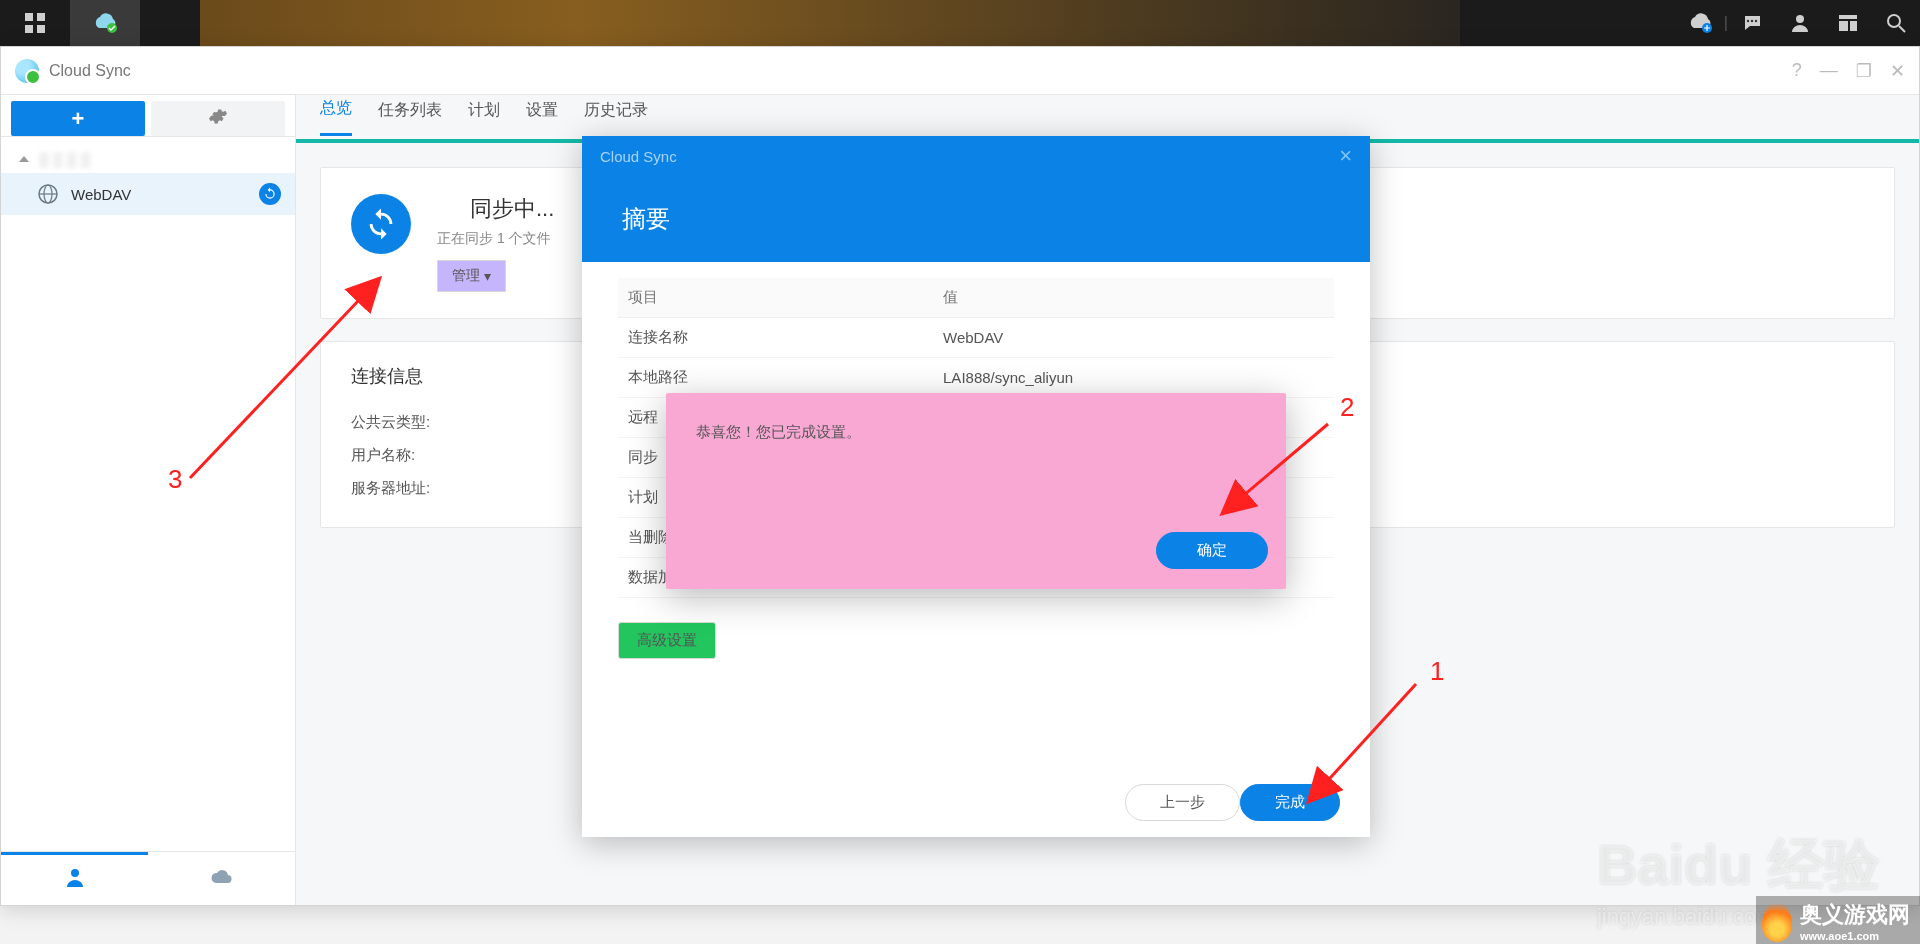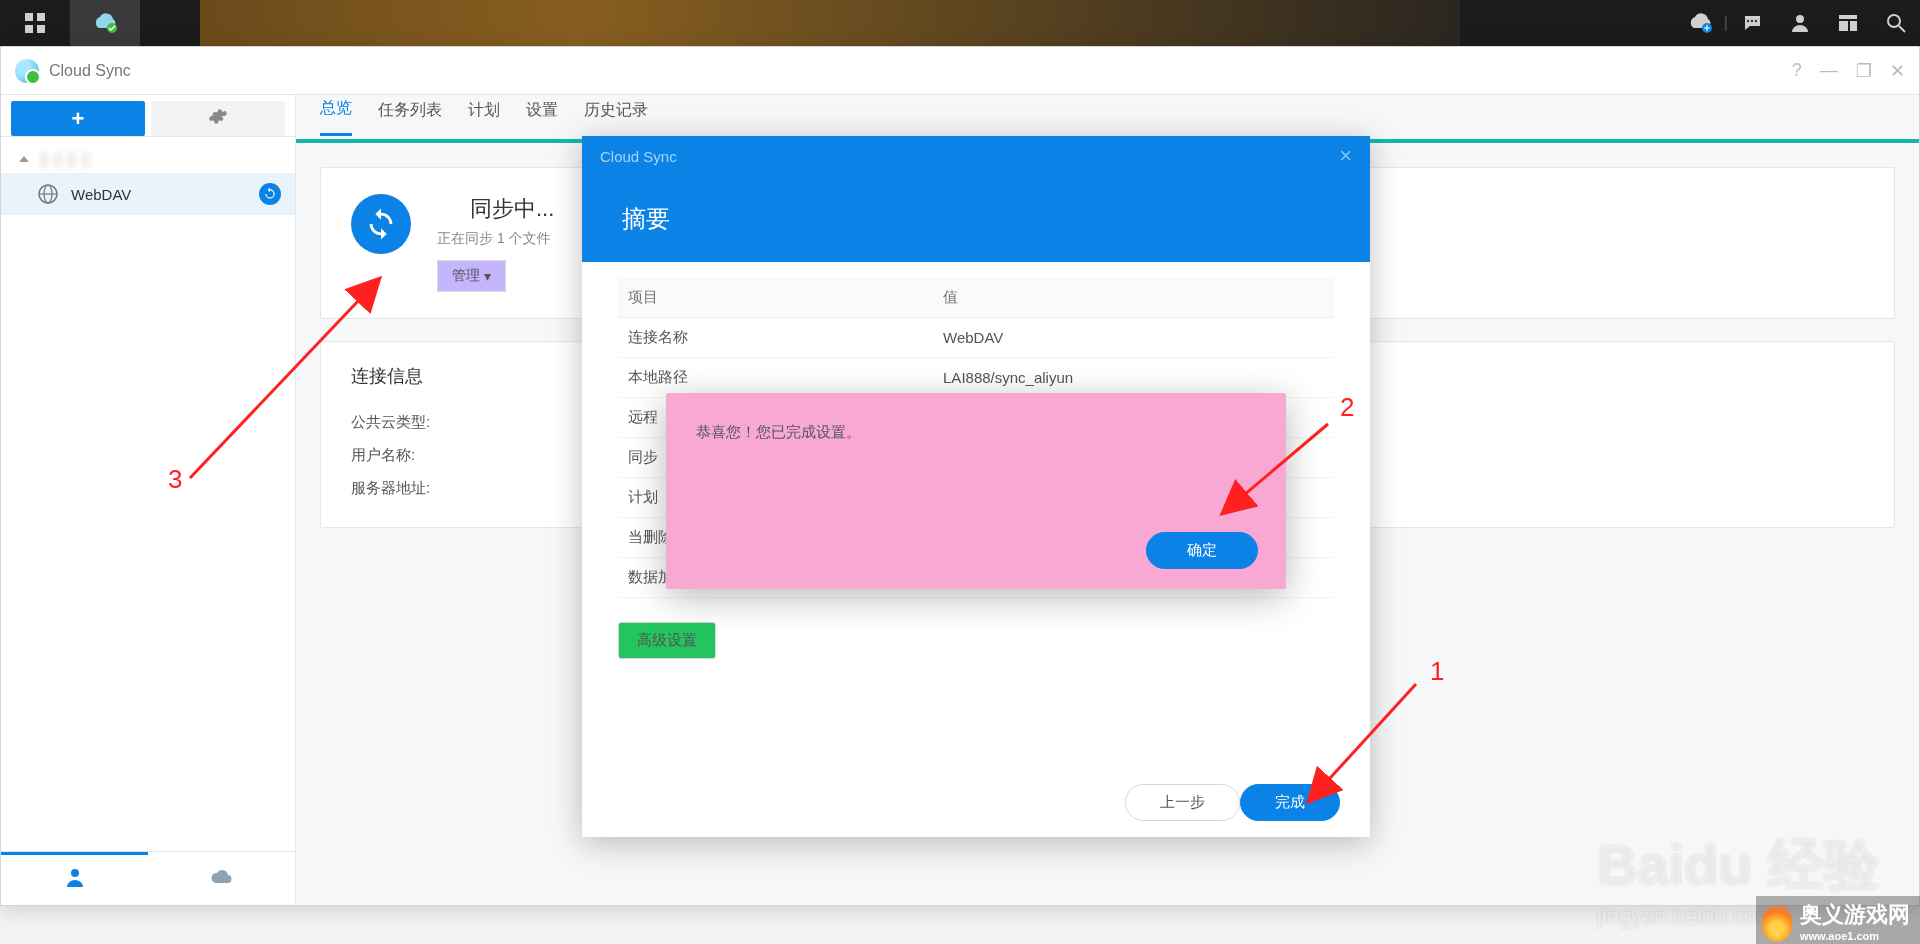--- a/index.html
+++ b/index.html
@@ -75,21 +75,21 @@
   .wizard-table th:first-child { width:44%; }
   .wizard-table td { padding:10px 10px; border-bottom:1px solid #f3f3f3; }
   .wizard-adv-btn { margin-top:24px; display:inline-block; padding:8px 18px; background:#22c55e; border:1px solid #d8d8d8; border-radius:3px; color:#555; font-size:15px; cursor:pointer; }
   .wizard-footer { position:absolute; bottom:0; left:0; right:0; height:70px; display:flex; align-items:center; justify-content:flex-end; padding:0 30px; }
   .btn-secondary { padding:8px 34px; background:#fff; border:1px solid #d8d8d8; border-radius:20px; color:#555; font-size:15px; cursor:pointer; }
   .btn-primary { padding:8px 34px; background:#0b82e6; border:1px solid #0b82e6; border-radius:20px; color:#fff; font-size:15px; cursor:pointer; }
 
   
   .alert-popup { position:absolute; top:393px; left:666px; width:620px; height:196px; background:#f9a8d4; box-shadow:0 8px 36px rgba(0,0,0,.28); border-radius:2px; padding:30px 30px 20px 30px; }
   .alert-popup .msg { font-size:15px; color:#555; }
-  .alert-popup .alert-btn { position:absolute; right:28px; bottom:20px; }
+  .alert-popup .alert-btn { position:absolute; right:18px; bottom:20px; }
   .btn-primary.small { padding:8px 40px; border-radius:20px; }
 
   
   .anno { position:absolute; pointer-events:none; }
   .anno-num { font-size:26px; color:#ff2020; font-weight:400; }
 
   
   .watermark { position:absolute; right:40px; bottom:14px; font-size:56px; color:rgba(255,255,255,.5); font-weight:bold; text-shadow:0 0 3px rgba(0,0,0,.15); pointer-events:none; }
   .watermark .sub { display:block; font-size:22px; color:rgba(255,255,255,.45); font-weight:normal; }
   .site-badge { position:absolute; right:0; bottom:0; display:flex; align-items:center; gap:8px; background:rgba(0,0,0,.3); padding:4px 10px 2px 6px; }

